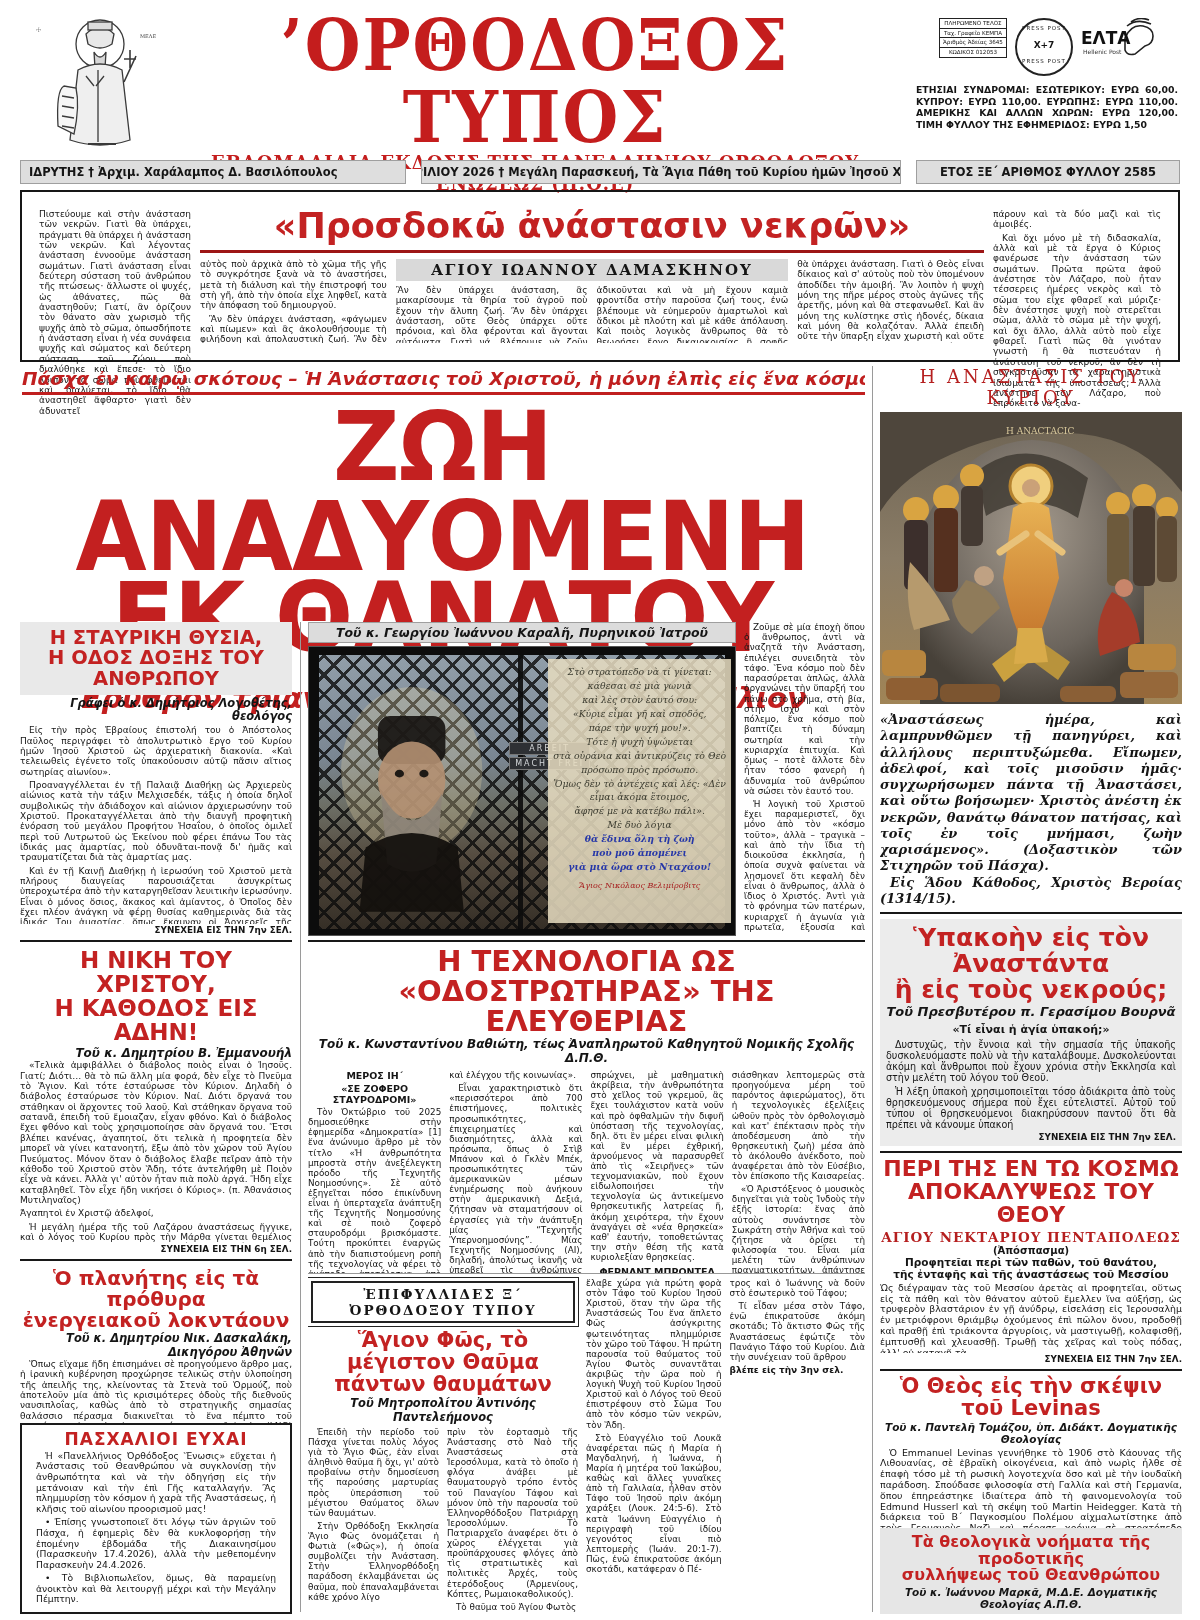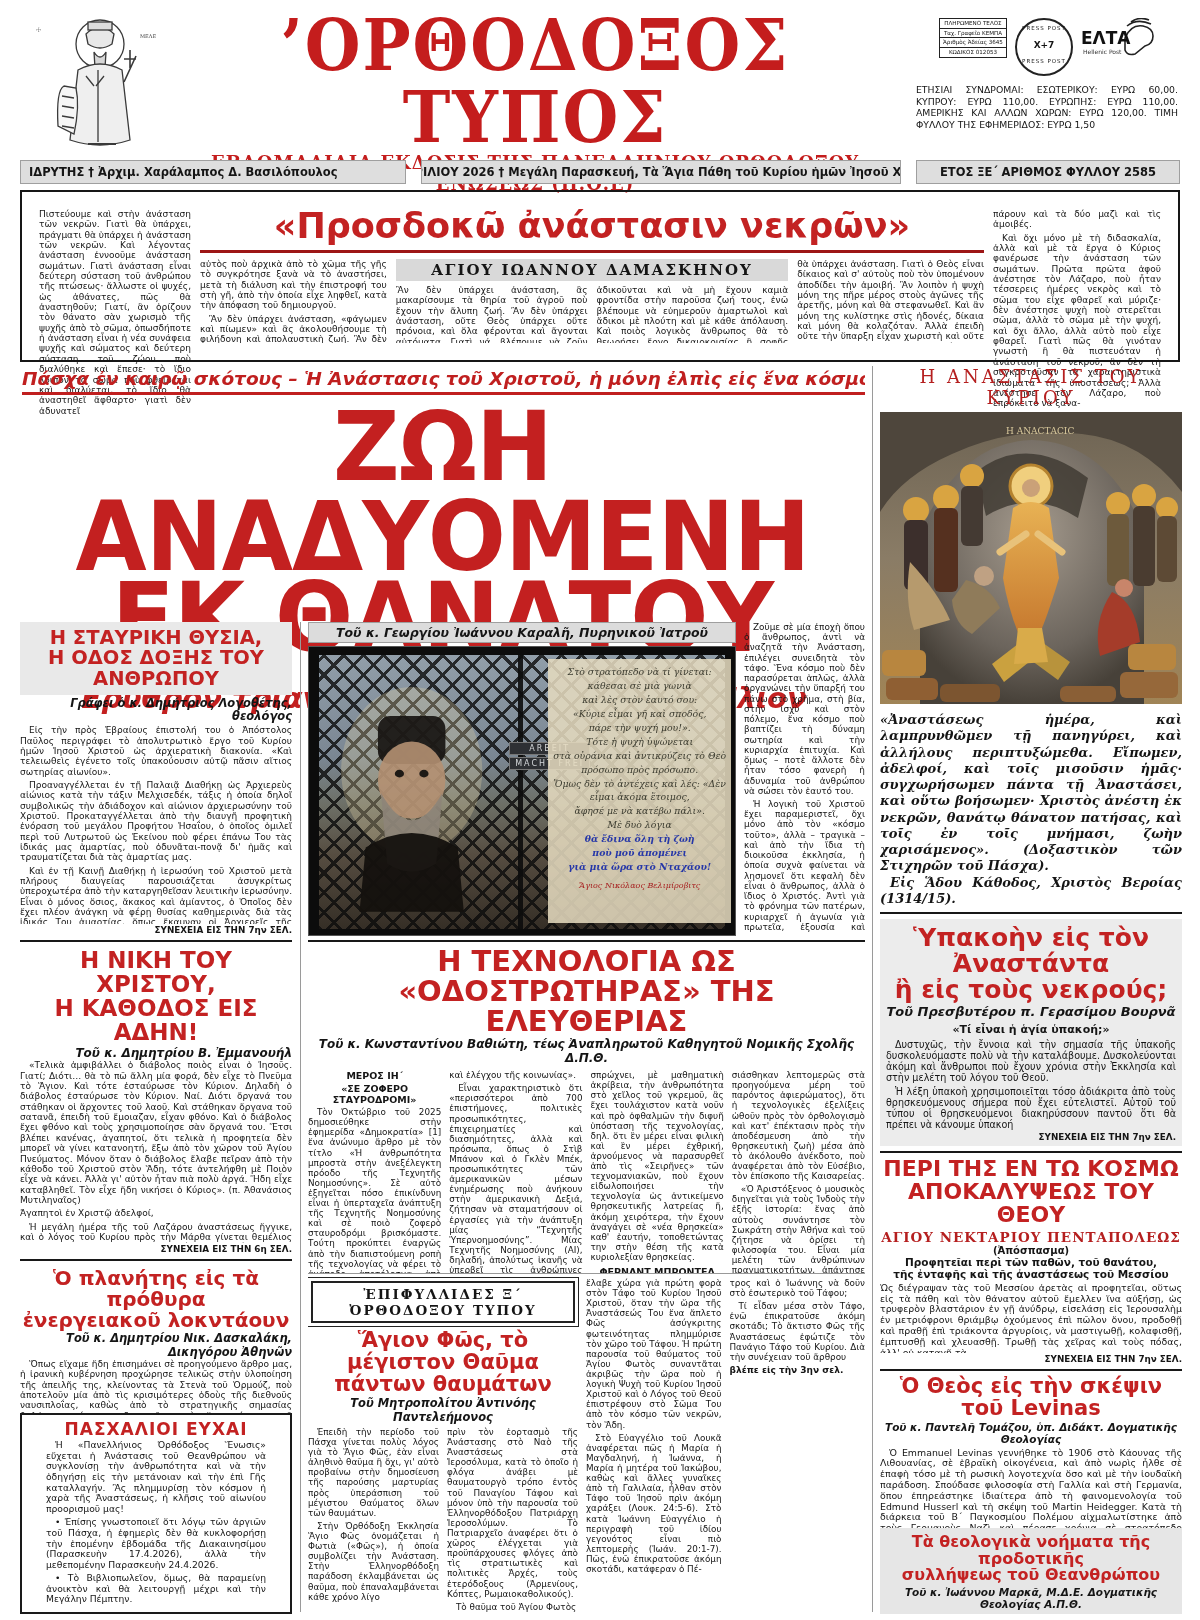--- a/index.html
+++ b/index.html
@@ -19,21 +19,21 @@
   .m-title{color:#c41d1d;font-family:"DejaVu Serif",serif;font-weight:bold;
            font-size:64px;letter-spacing:2px;text-align:center;line-height:1;transform:scaleY(1.12);transform-origin:top}
   .m-sub{color:#c41d1d;font-family:"DejaVu Serif",serif;font-weight:bold;font-size:18px;
          letter-spacing:1px;text-align:center;margin-top:14px}
   .stampbox{border:1.5px solid #222;font-size:5.6px;text-align:center;width:66px;background:#fff}
   .stampbox .r{border-bottom:1px solid #222;padding:1px 2px;line-height:1.2}
   .stampbox .r:last-child{border-bottom:0}
   .ppost{width:54px;height:54px;border:2px solid #222;border-radius:50%;position:relative;
          font-size:5.5px;text-align:center;letter-spacing:1px}
   .ppost .c{position:absolute;top:20px;left:0;right:0;font-size:9px;font-weight:bold;letter-spacing:0}
-  .subs{font-size:9.3px;line-height:1.25;text-align:justify;font-weight:400}
+  .subs{font-size:9.3px;line-height:1.25;text-align:justify;font-weight:700}
   .infocell{background:#dedede;border:1px solid #9f9f9f;font-weight:bold;font-size:11.5px;
             display:flex;align-items:center;padding:0 8px;white-space:nowrap;overflow:hidden}
   
   .topbox{border:2.5px solid #161616;display:flex;gap:9px;padding:17px;box-sizing:border-box}
   .tcol{font-size:8.9px}
   .agiou{background:#d9d9d9;font-family:"DejaVu Serif",serif;font-weight:bold;font-size:15px;
          letter-spacing:2px;text-align:center;padding:2px 0;margin-bottom:4px}
   .theadline{color:#c32222;font-weight:bold;font-size:35px;text-align:center;line-height:1;
              border-bottom:3px solid #9d1616;padding-bottom:6px;margin-bottom:6px}
   
@@ -321,21 +321,21 @@
   </div>
   <div class="cont">ΣΥΝΕΧΕΙΑ ΕΙΣ ΤΗΝ 6η ΣΕΛ.</div>
   <hr class="hr2">
   <div style="height:212px;overflow:hidden">
     <div class="rt" style="font-size:20px"><span>Ὁ πλανήτης εἰς τὰ πρόθυρα</span><br><span>ἐνεργειακοῦ λοκντάουν</span></div>
     <div class="by" style="font-size:11.5px;text-align:right"><b>Τοῦ κ. Δημητρίου Νικ. Δασκαλάκη, Δικηγόρου Ἀθηνῶν</b></div>
     <p class="t">Ὅπως εἴχαμε ἤδη ἐπισημάνει σὲ προηγούμενο ἄρθρο μας, ἡ ἰρανικὴ κυβέρνηση προχώρησε τελικῶς στὴν ὑλοποίηση τῆς ἀπειλῆς της, κλείνοντας τὰ Στενὰ τοῦ Ὁρμούζ, ποὺ ἀποτελοῦν μία ἀπὸ τὶς κρισιμότερες ὁδοὺς τῆς διεθνοῦς ναυσιπλοΐας, καθὼς ἀπὸ τὸ στρατηγικῆς σημασίας θαλάσσιο πέρασμα διακινεῖται τὸ ἕνα πέμπτο τοῦ παγκόσμιου ἐμπορίου ὑγροποιημένου φυσικοῦ ἀερίου (LNG) καὶ σχεδὸν τὸ 20-25% τῆς συνολικῆς παγκόσμιας κατανάλωσης πετρελαίου.</p>
 
   </div>
   <div class="cont">ΣΥΝΕΧΕΙΑ ΕΙΣ ΤΗΝ 6ην ΣΕΛ.</div>
-  <div style="position:absolute;bottom:0;left:0;right:0;border:2px solid #1a1a1a;background:#fff;padding:4px 24px">
+  <div style="position:absolute;bottom:0;left:0;right:0;border:2px solid #1a1a1a;background:#fff;padding:4px 14px">
     <div class="rt" style="font-size:17px;letter-spacing:1px">ΠΑΣΧΑΛΙΟΙ ΕΥΧΑΙ</div>
     <p class="t" style="font-size:9.2px">Ἡ «Πανελλήνιος Ὀρθόδοξος Ἕνωσις» εὔχεται ἡ Ἀνάστασις τοῦ Θεανθρώπου νὰ συγκλονίσῃ τὴν ἀνθρωπότητα καὶ νὰ τὴν ὁδηγήσῃ εἰς τὴν μετάνοιαν καὶ τὴν ἐπὶ Γῆς καταλλαγήν. Ἂς πλημμυρίσῃ τὸν κόσμον ἡ χαρὰ τῆς Ἀναστάσεως, ἡ κλῆσις τοῦ αἰωνίου προορισμοῦ μας!</p>
     <p class="t" style="font-size:9.2px">• Ἐπίσης γνωστοποιεῖ ὅτι λόγῳ τῶν ἀργιῶν τοῦ Πάσχα, ἡ ἐφημερὶς δὲν θὰ κυκλοφορήσῃ τὴν ἑπομένην ἑβδομάδα τῆς Διακαινησίμου (Παρασκευὴν 17.4.2026), ἀλλὰ τὴν μεθεπομένην Παρασκευὴν 24.4.2026.</p>
     <p class="t" style="font-size:9.2px">• Τὸ Βιβλιοπωλεῖον, ὅμως, θὰ παραμείνῃ ἀνοικτὸν καὶ θὰ λειτουργῇ μέχρι καὶ τὴν Μεγάλην Πέμπτην.</p>
   </div>
 </div>
 
 <div class="abs" style="top:622px;left:308px;width:557px;bottom:6px;overflow:hidden">
 
   <div style="display:flex;gap:8px">

